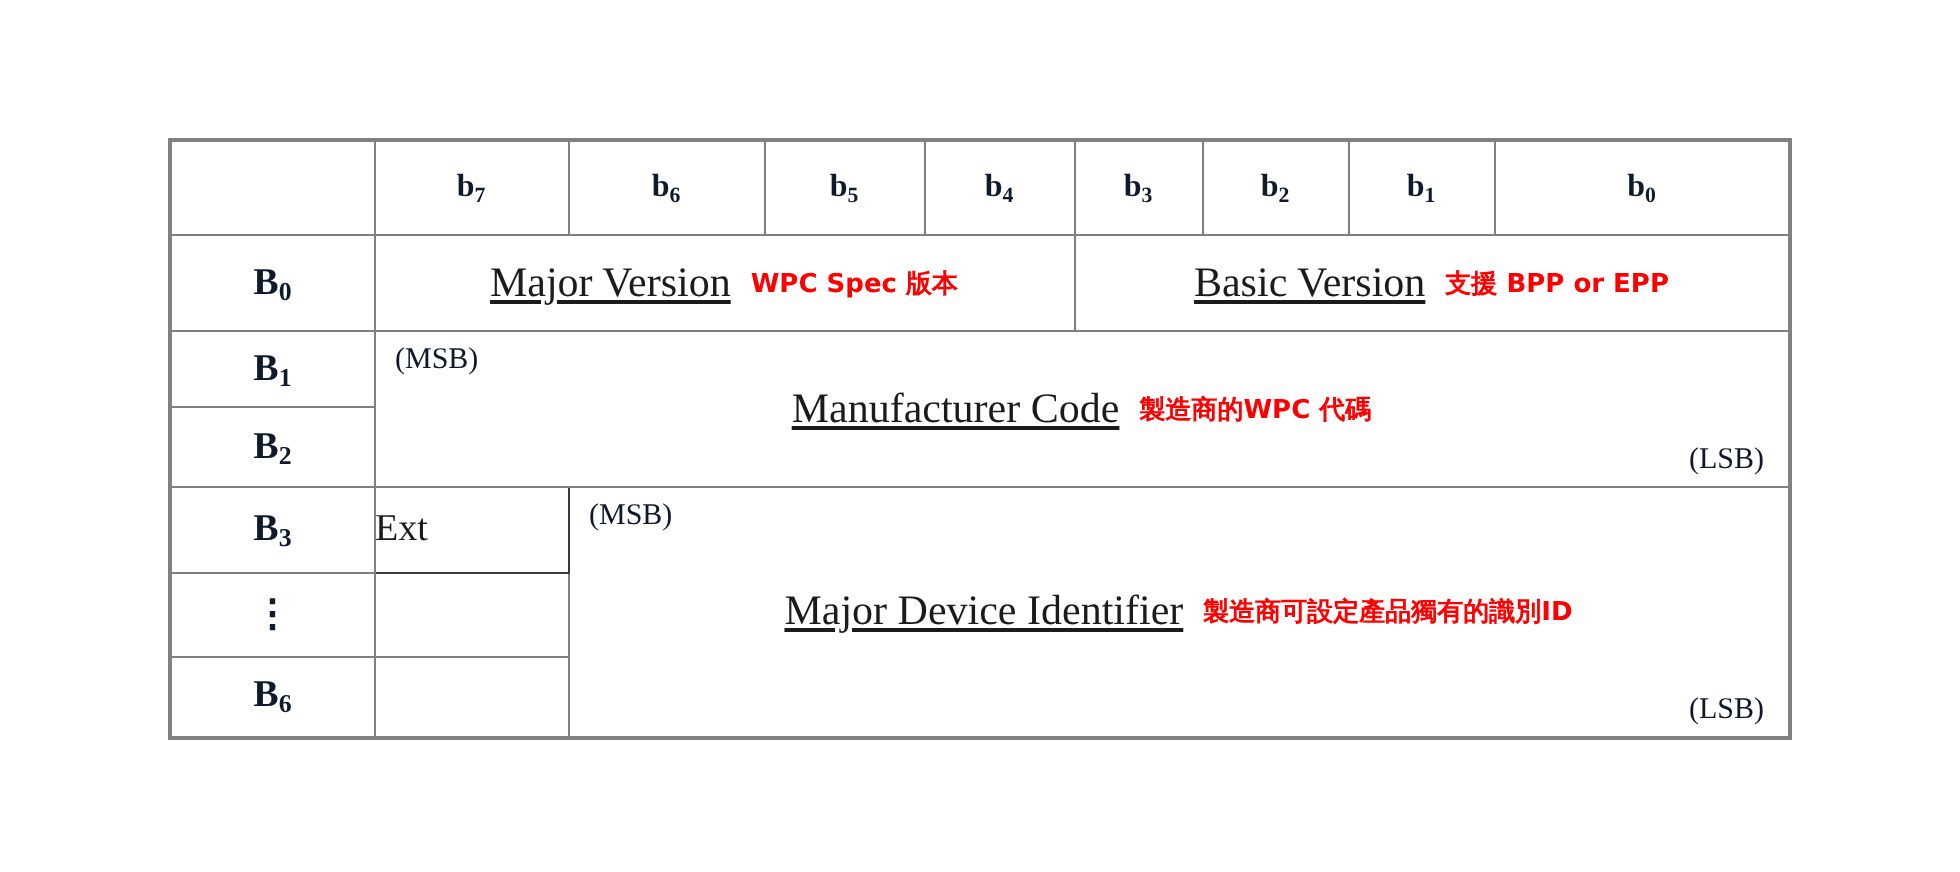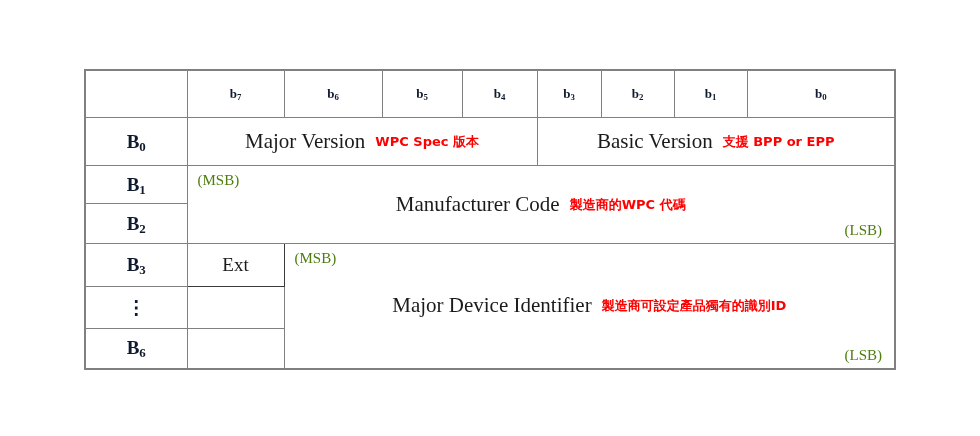--- a/index.html
+++ b/index.html
@@ -32,21 +32,21 @@
     position: relative;
     background: #ffffff;
     vertical-align: middle;
   }
 
   
   .hdr-cell {
     background: #f2f2f2;
     text-align: center;
     font-weight: bold;
-    font-size: 13px;
+    font-size: 16px;
     color: #0f1a2e;
     height: 46px;
   }
   .bit-label { letter-spacing: 0; }
   .bit-label sub {
     font-size: 0.68em;
     vertical-align: baseline;
     position: relative;
     top: 0.25em;
   }
@@ -74,42 +74,42 @@
   }
 
   
   .field-cell {
     text-align: center;
     font-size: 21px;
     color: #1b1b1b;
   }
   .field-name {
     white-space: nowrap;
+    text-decoration: underline;
   }
   .note {
     color: #ff0000;
     font-family: "DejaVu Sans", "Liberation Sans", sans-serif;
     font-weight: bold;
     font-size: 13px;
     margin-left: 10px;
     white-space: nowrap;
     vertical-align: 2px;
   }
 
   .msb, .lsb {
     position: absolute;
     font-size: 15px;
-    color: #4d7c0f;
+    color: #0f172a;
     font-family: "Liberation Serif", "DejaVu Serif", serif;
   }
   .msb { left: 10px; top: 6px; }
   .lsb { right: 12px; bottom: 4px; }
 
   .ext-cell {
-    text-align: center;
     font-size: 19px;
     color: #1b1b1b;
     border: 1px solid #3a3a3a !important;
   }
 
   .center-stack {
     display: flex;
     align-items: center;
     justify-content: center;
     height: 100%;

